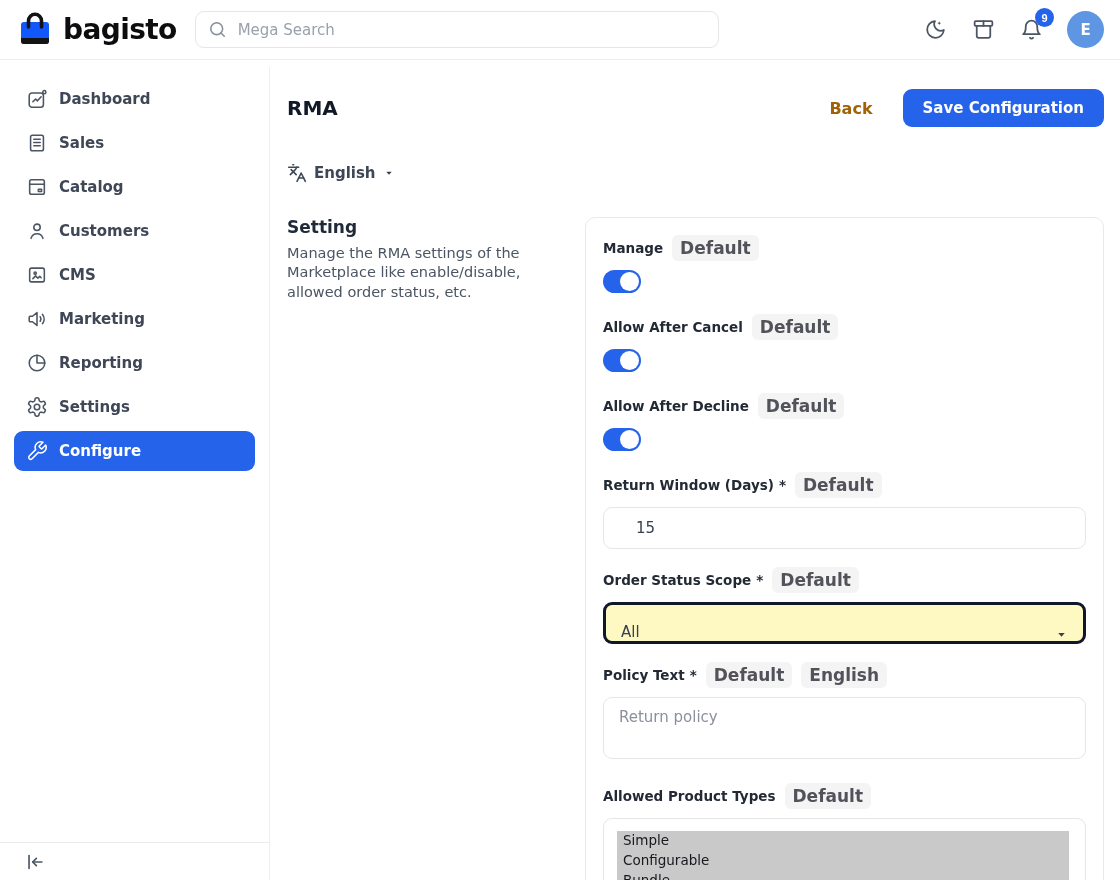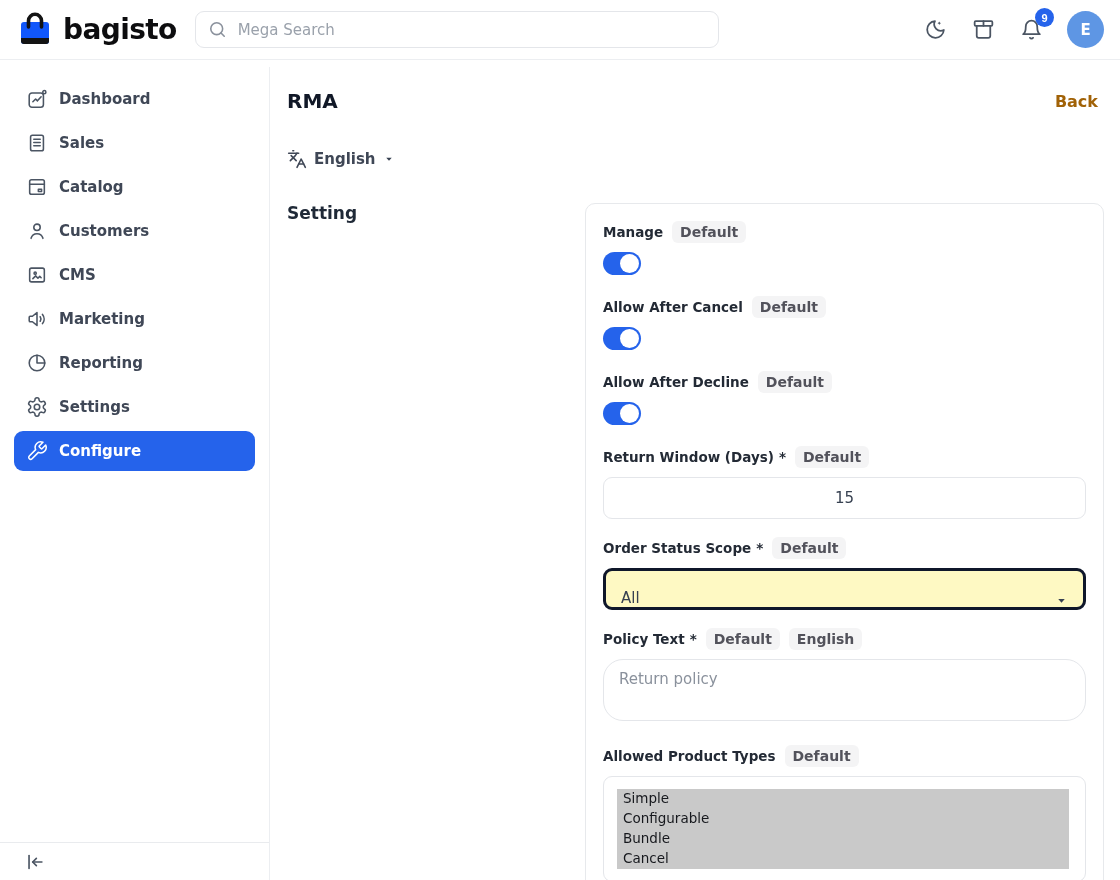--- a/index.html
+++ b/index.html
@@ -57,31 +57,31 @@
   .section-info p { margin:0; font-size:14.5px; color:#4b5563; line-height:1.33; width:276px; }
 
   .card { flex:1; border:1px solid #e7e9ec; border-radius:10px; padding:17px 17px 12px; background:#fff; }
   .group { margin-bottom:21px; }
   .group.gap-lg { margin-bottom:18px; }
   .group.gap-xl { margin-bottom:24px; }
   .group.last { margin-bottom:0; }
   .label-row { display:flex; align-items:center; gap:9px; margin-bottom:9px; }
   .flabel { font-size:13.5px; font-weight:700; color:#232a35; }
   .req { font-size:13.5px; font-weight:700; color:#232a35; margin-left:-4px; }
-  .badge { font-size:14px; font-weight:700; color:#52525b; background:#f4f4f5; padding:3px 8px; border-radius:6px; }
+  .badge { font-size:17px; font-weight:700; color:#52525b; background:#f4f4f5; padding:3px 8px; border-radius:6px; }
 
   .toggle { width:38px; height:23px; border-radius:12px; background:var(--primary,#2563eb); position:relative; cursor:pointer; }
   .toggle .knob { position:absolute; top:2px; right:2px; width:19px; height:19px; border-radius:50%; background:#fff; }
 
-  .text-input { width:100%; height:42px; border:1px solid #e4e6ea; border-radius:9px; padding:0 17px;
-    font:inherit; font-size:15px; color:#374151; outline:none;text-align:center; }
+  .text-input { width:100%; height:42px; border:1px solid #e4e6ea; border-radius:9px; padding:0 32px;
+    font:inherit; font-size:15px; color:#374151; outline:none; }
   .select { width:100%; height:42px; border:3px solid #0f172a; border-radius:9px; padding:0 15px;
     display:flex; align-items:flex-end; font-size:15px; color:#374151; cursor:pointer; background:#fef9c3; }
   .select .caret { margin-left:auto; }
-  .text-area { width:100%; height:62px; border:1px solid #e4e6ea; border-radius:20px; padding:10px 15px;
+  .text-area { width:100%; height:62px; border:1px solid #e4e6ea; border-radius:9px; padding:10px 15px;
     font:inherit; font-size:15px; color:#374151; resize:none; outline:none; display:block; }
   .text-area::placeholder { color:#8a919c; }
 
   .multiselect { border:1px solid #e4e6ea; border-radius:9px; padding:12px 16px 12px 13px; }
   .ms-option { background:var(--selection-bg,#c9c9c9); font-size:13.5px; color:#16181d;
     padding:1px 6px 2px; line-height:1.26; cursor:pointer; }
 </style>
 </head>
 <body>
 
@@ -205,20 +205,21 @@
       </svg>
     </button>
   </div>
 </aside>
 
 <main class="main">
   <div class="page-header">
     <h1 class="page-title">RMA</h1>
     <div class="header-actions">
       <button class="back-btn">Back</button>
+      <button class="save-btn">Save Configuration</button>
     </div>
   </div>
 
   <div class="locale">
     <svg width="20" height="20" viewBox="0 0 24 24" fill="none" stroke="currentColor" stroke-width="1.9" stroke-linecap="round" stroke-linejoin="round">
       <path d="m5 8 6 6"></path>
         <path d="m4 14 6-6 2-3"></path>
         <path d="M2 5h12"></path>
         <path d="M7 2h1"></path>
       <path d="m22 22-5-10-5 10"></path>
@@ -226,20 +227,21 @@
     </svg>
     <span>English</span>
     <svg class="caret" width="12" height="12" viewBox="0 0 24 24">
       <path d="M6.5 9.5h11L12 15.5z" fill="currentColor"></path>
     </svg>
   </div>
 
   <div class="content">
     <div class="section-info">
       <h2>Setting</h2>
+      <p>Manage the RMA settings of the Marketplace like enable/disable, allowed order status, etc.</p>
     </div>
 
     <div class="card">
 
       <div class="group">
         <div class="label-row">
           <span class="flabel">Manage</span>
           <span class="badge">Default</span>
         </div>
         <div class="toggle" role="switch" aria-checked="true">

